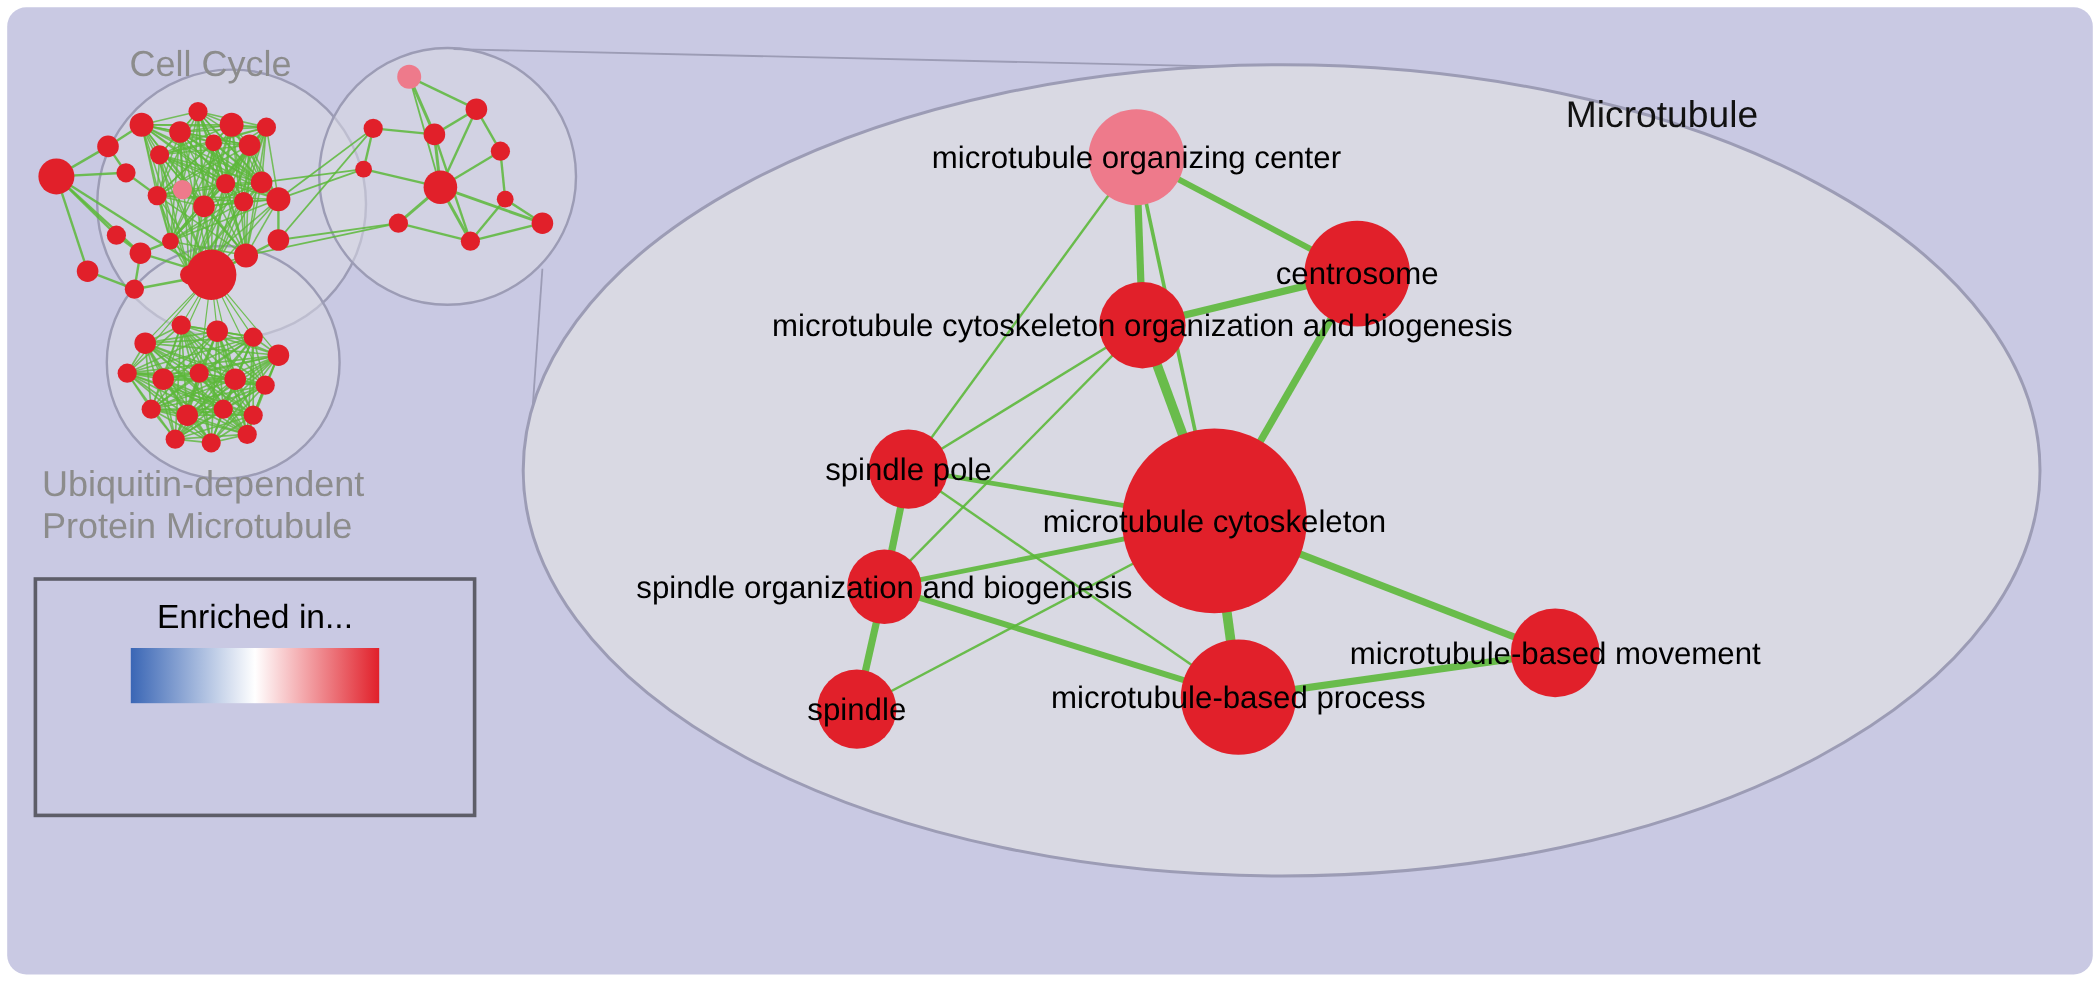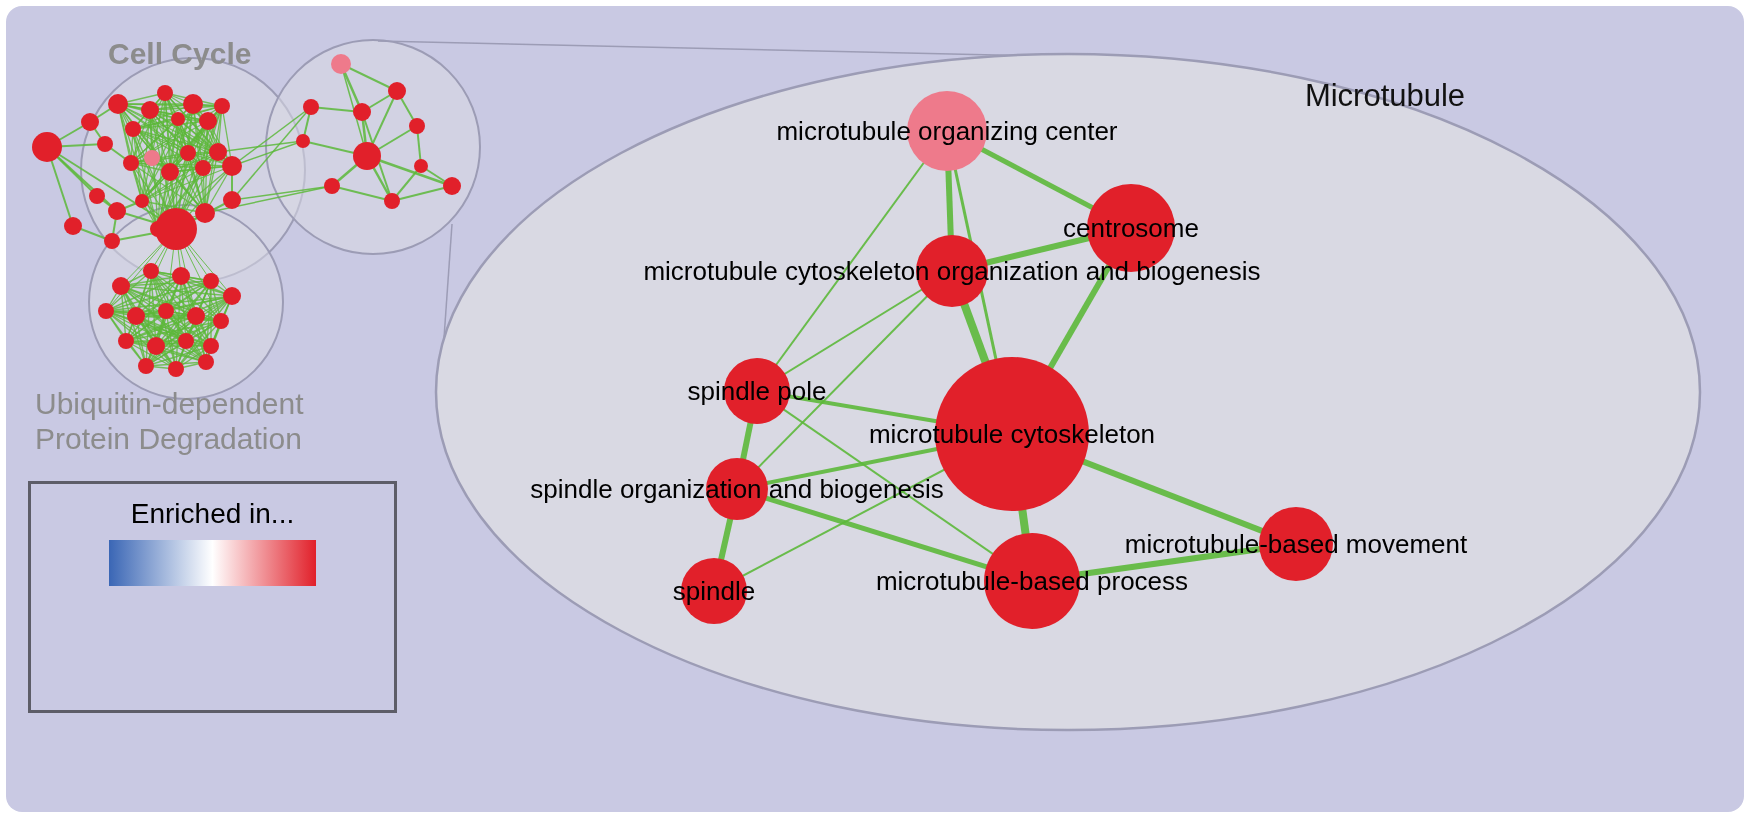--- a/index.html
+++ b/index.html
@@ -3,21 +3,21 @@
 <meta charset="utf-8">
 <style>
   * { margin:0; padding:0; box-sizing:border-box; }
   html,body { width:1750px; height:826px; background:#ffffff; overflow:hidden;
               font-family:"Liberation Sans","DejaVu Sans",sans-serif; position:relative; }
   #scene { position:absolute; left:0; top:0; }
   svg text { font-family:"Liberation Sans","DejaVu Sans",sans-serif; }
   .overlay { position:absolute; }
   .gray-label { color:#8c8c8c; font-size:30px; line-height:35px; font-weight:400; }
   .title-label { color:#111; font-size:31px; line-height:37px; text-align:center;margin-top:35px; }
-  .legend-box { position:absolute; left:28px; top:481px; width:369px; height:232px;
+  .legend-box { position:absolute; left:28px; top:481px; width:369px; height:200px;
                 border:3px solid #5d5d68; display:flex; flex-direction:column; align-items:center; }
   .legend-title { font-size:28px; color:#000; margin-top:14px; }
   .legend-gradient { width:207px; height:46px; margin-top:10px; }
   .legend-row { width:100%; display:flex; justify-content:space-between;
                 padding:2px 50px 0 48px; font-size:28px; color:#000; }
   .legend-small { font-size:24px; color:#111; line-height:28px; text-align:center; margin-top:6px; }
 </style>
 </head>
 <body>
 
@@ -465,25 +465,25 @@
       <text x="952" y="271" text-anchor="middle" dominant-baseline="central" font-size="26" fill="#000">microtubule cytoskeleton organization and biogenesis</text>
       <text x="757" y="391" text-anchor="middle" dominant-baseline="central" font-size="26" fill="#000">spindle pole</text>
       <text x="1012" y="434" text-anchor="middle" dominant-baseline="central" font-size="26" fill="#000">microtubule cytoskeleton</text>
       <text x="737" y="489" text-anchor="middle" dominant-baseline="central" font-size="26" fill="#000">spindle organization and biogenesis</text>
       <text x="1296" y="544" text-anchor="middle" dominant-baseline="central" font-size="26" fill="#000">microtubule-based movement</text>
       <text x="1032" y="581" text-anchor="middle" dominant-baseline="central" font-size="26" fill="#000">microtubule-based process</text>
       <text x="714" y="591" text-anchor="middle" dominant-baseline="central" font-size="26" fill="#000">spindle</text>
     </g>
 </svg>
 
-<div class="overlay gray-label" style="left:108px; top:36px;font-weight:bold;">Cell Cycle</div>
+<div class="overlay gray-label" style="left:108px; top:36px;">Cell Cycle</div>
 
 <div class="overlay gray-label" style="left:35px; top:386px;">
   <div>Ubiquitin-dependent</div>
-  <div>Protein Degradation</div>
+  <div>Protein Microtubule</div>
 </div>
 
 <div class="overlay title-label" style="left:1255px; top:42px; width:260px;">
   <div>Microtubule</div>
 </div>
 
 <div class="legend-box" id="legend-box" style="background: rgb(201, 201, 227);">
   <div class="legend-title">Enriched in...</div>
   <div class="legend-gradient" id="legend-gradient" style="background: linear-gradient(to right, rgb(58, 102, 181), rgb(255, 255, 255), rgb(225, 32, 42));"></div>
   <div class="legend-small">

